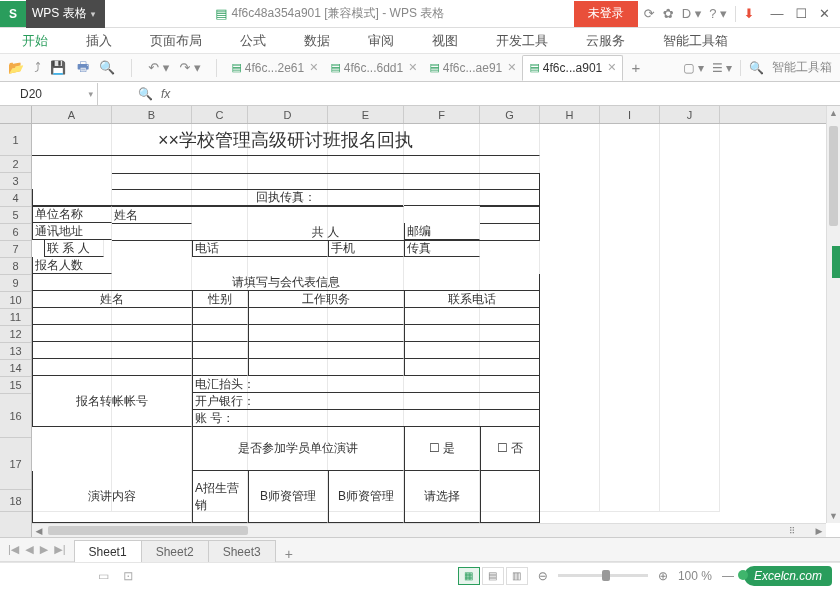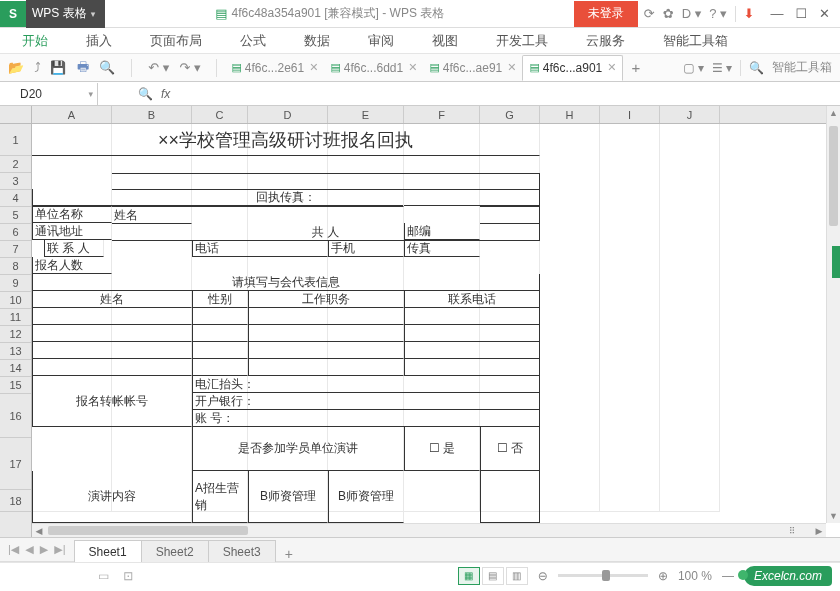--- a/index.html
+++ b/index.html
@@ -272,20 +272,21 @@
       <div class="cell bdr-l bdr-r bdr-b" style="left: 160px; top: 219px; width: 348px; height: 17px;">电汇抬头：</div>
       <div class="cell bdr-l bdr-r bdr-b" style="left: 160px; top: 236px; width: 348px; height: 17px;">开户银行：</div>
       <div class="cell bdr-l bdr-r bdr-b" style="left: 160px; top: 253px; width: 348px; height: 17px;">账      号：</div>
       <div class="cell ac bdr-l bdr-b" style="left: 160px; top: 270px; width: 212px; height: 44px;">是否参加学员单位演讲</div>
       <div class="cell ac bdr-l bdr-b" style="left: 372px; top: 270px; width: 76px; height: 44px;">☐  是</div>
       <div class="cell ac bdr-l bdr-r bdr-b" style="left: 448px; top: 270px; width: 60px; height: 44px;">☐  否</div>
       <div class="cell ac bdr-l bdr-b" style="left: 0px; top: 314px; width: 160px; height: 52px;">演讲内容</div>
       <div class="cell ac bdr-l bdr-b" style="left: 160px; top: 314px; width: 56px; height: 52px;">A招生营销</div>
       <div class="cell ac bdr-l bdr-b" style="left: 216px; top: 314px; width: 80px; height: 52px;">B师资管理</div>
       <div class="cell ac bdr-l bdr-b" style="left: 296px; top: 314px; width: 76px; height: 52px;">B师资管理</div>
+      <div class="cell ac bdr-l bdr-b" style="left: 372px; top: 314px; width: 76px; height: 52px;">请选择</div>
       <div class="cell bdr-l bdr-r bdr-b" style="left: 448px; top: 314px; width: 60px; height: 52px;"></div>
       <div class="cell bdr-l" style="left: 0px; top: 366px; width: 160px; height: 22px;"></div>
       <div class="cell ac bdr-l bdr-r" style="left: 160px; top: 366px; width: 56px; height: 22px;">回程</div>
     </div>
   <div class="vscroll">
     <div class="arrow" style="top:2px">▲</div>
     <div class="thumb"></div>
     <div class="arrow" style="bottom:2px">▼</div>
   </div>
   <div class="hscroll-area">

